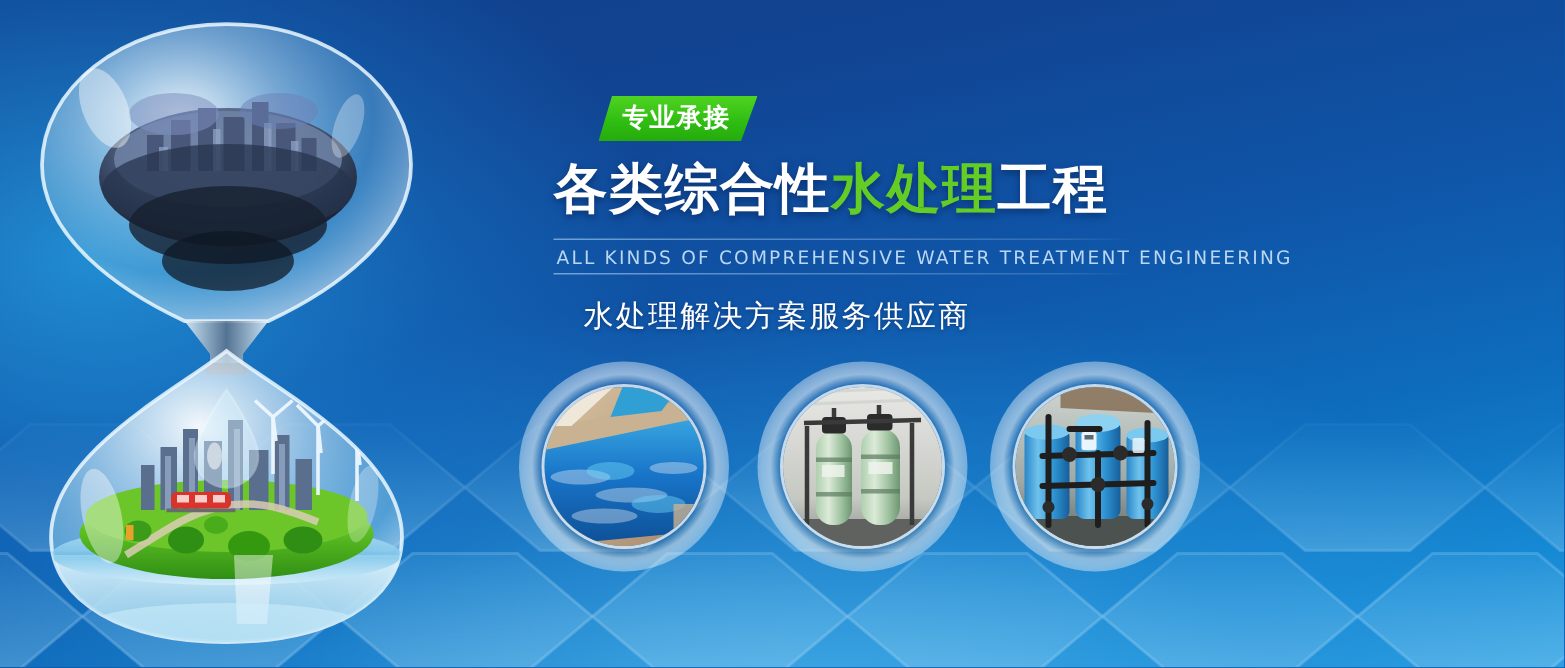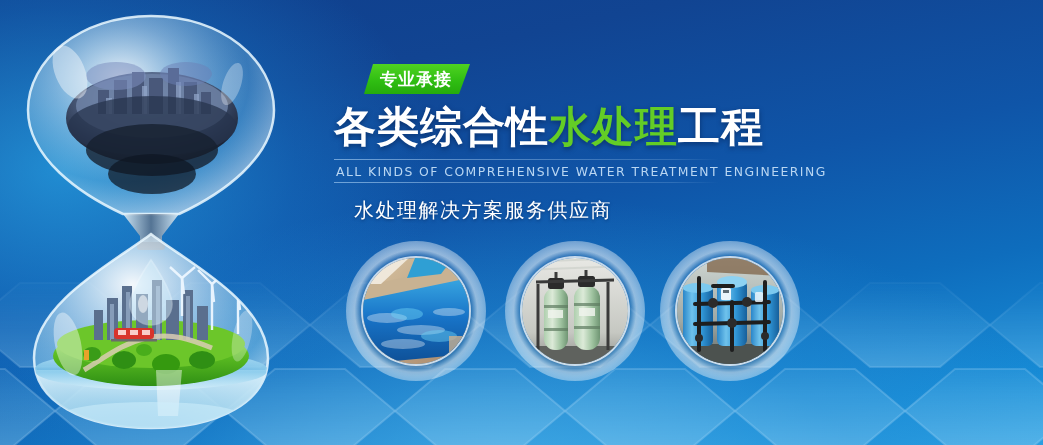--- a/index.html
+++ b/index.html
@@ -21,38 +21,38 @@
     -webkit-mask-image:linear-gradient(to bottom, rgba(0,0,0,0) 0%, rgba(0,0,0,.55) 32%, #000 72%);
     mask-image:linear-gradient(to bottom, rgba(0,0,0,0) 0%, rgba(0,0,0,.55) 32%, #000 72%);
   }
   .hexfield svg { display:block; width:100%; height:100%; }
 
   
   .hourglass { position:absolute; left:6px; top:-2px; width:290px; height:450px; }
   .hourglass svg { display:block; width:100%; height:100%; }
 
   
-  .textblock { position:absolute; left:334px; top:64px; width:420px; }
+  .textblock { position:absolute; left:369px; top:64px; width:420px; }
 
   .tag {
     position:relative; display:inline-block; height:30px; padding:0 18px 0 16px;
     margin-left:30px; line-height:30px; color:#ffffff; font-size:17px;
     letter-spacing:1px; font-weight:bold; white-space:nowrap;
     background:linear-gradient(180deg,#4fd321 0%,#2fbd12 58%,#25ab0c 100%);
     clip-path:polygon(9px 0, 100% 0, calc(100% - 11px) 100%, 0 100%);
     font-family:"DejaVu Sans","Liberation Sans",sans-serif;
   }
   .tag-tail {
     position:absolute; left:46px; top:29px; width:0; height:0;
     border-left:9px solid transparent; border-right:5px solid transparent;
     border-top:9px solid #27ae0e;
   }
 
   .title {
-    margin-top:6px; font-size:42px; line-height:54px; font-weight:bold;
+    margin-top:6px; font-size:36px; line-height:54px; font-weight:bold;
     letter-spacing:1px; white-space:nowrap; color:#ffffff;
     text-shadow:0 2px 5px rgba(3,25,70,.55);
     font-family:"DejaVu Sans","Liberation Sans",sans-serif;
   }
   .title .green { color:#63cd26; }
 
   .subrule { position:relative; margin-top:5px; width:385px;text-align:center; }
   .subrule .line { height:1px; width:100%; background:linear-gradient(90deg, rgba(190,225,255,.55), rgba(190,225,255,.18) 88%, rgba(190,225,255,0)); }
   .subrule .en {
     font-size:12.4px; line-height:19px; letter-spacing:1.45px; white-space:nowrap;

